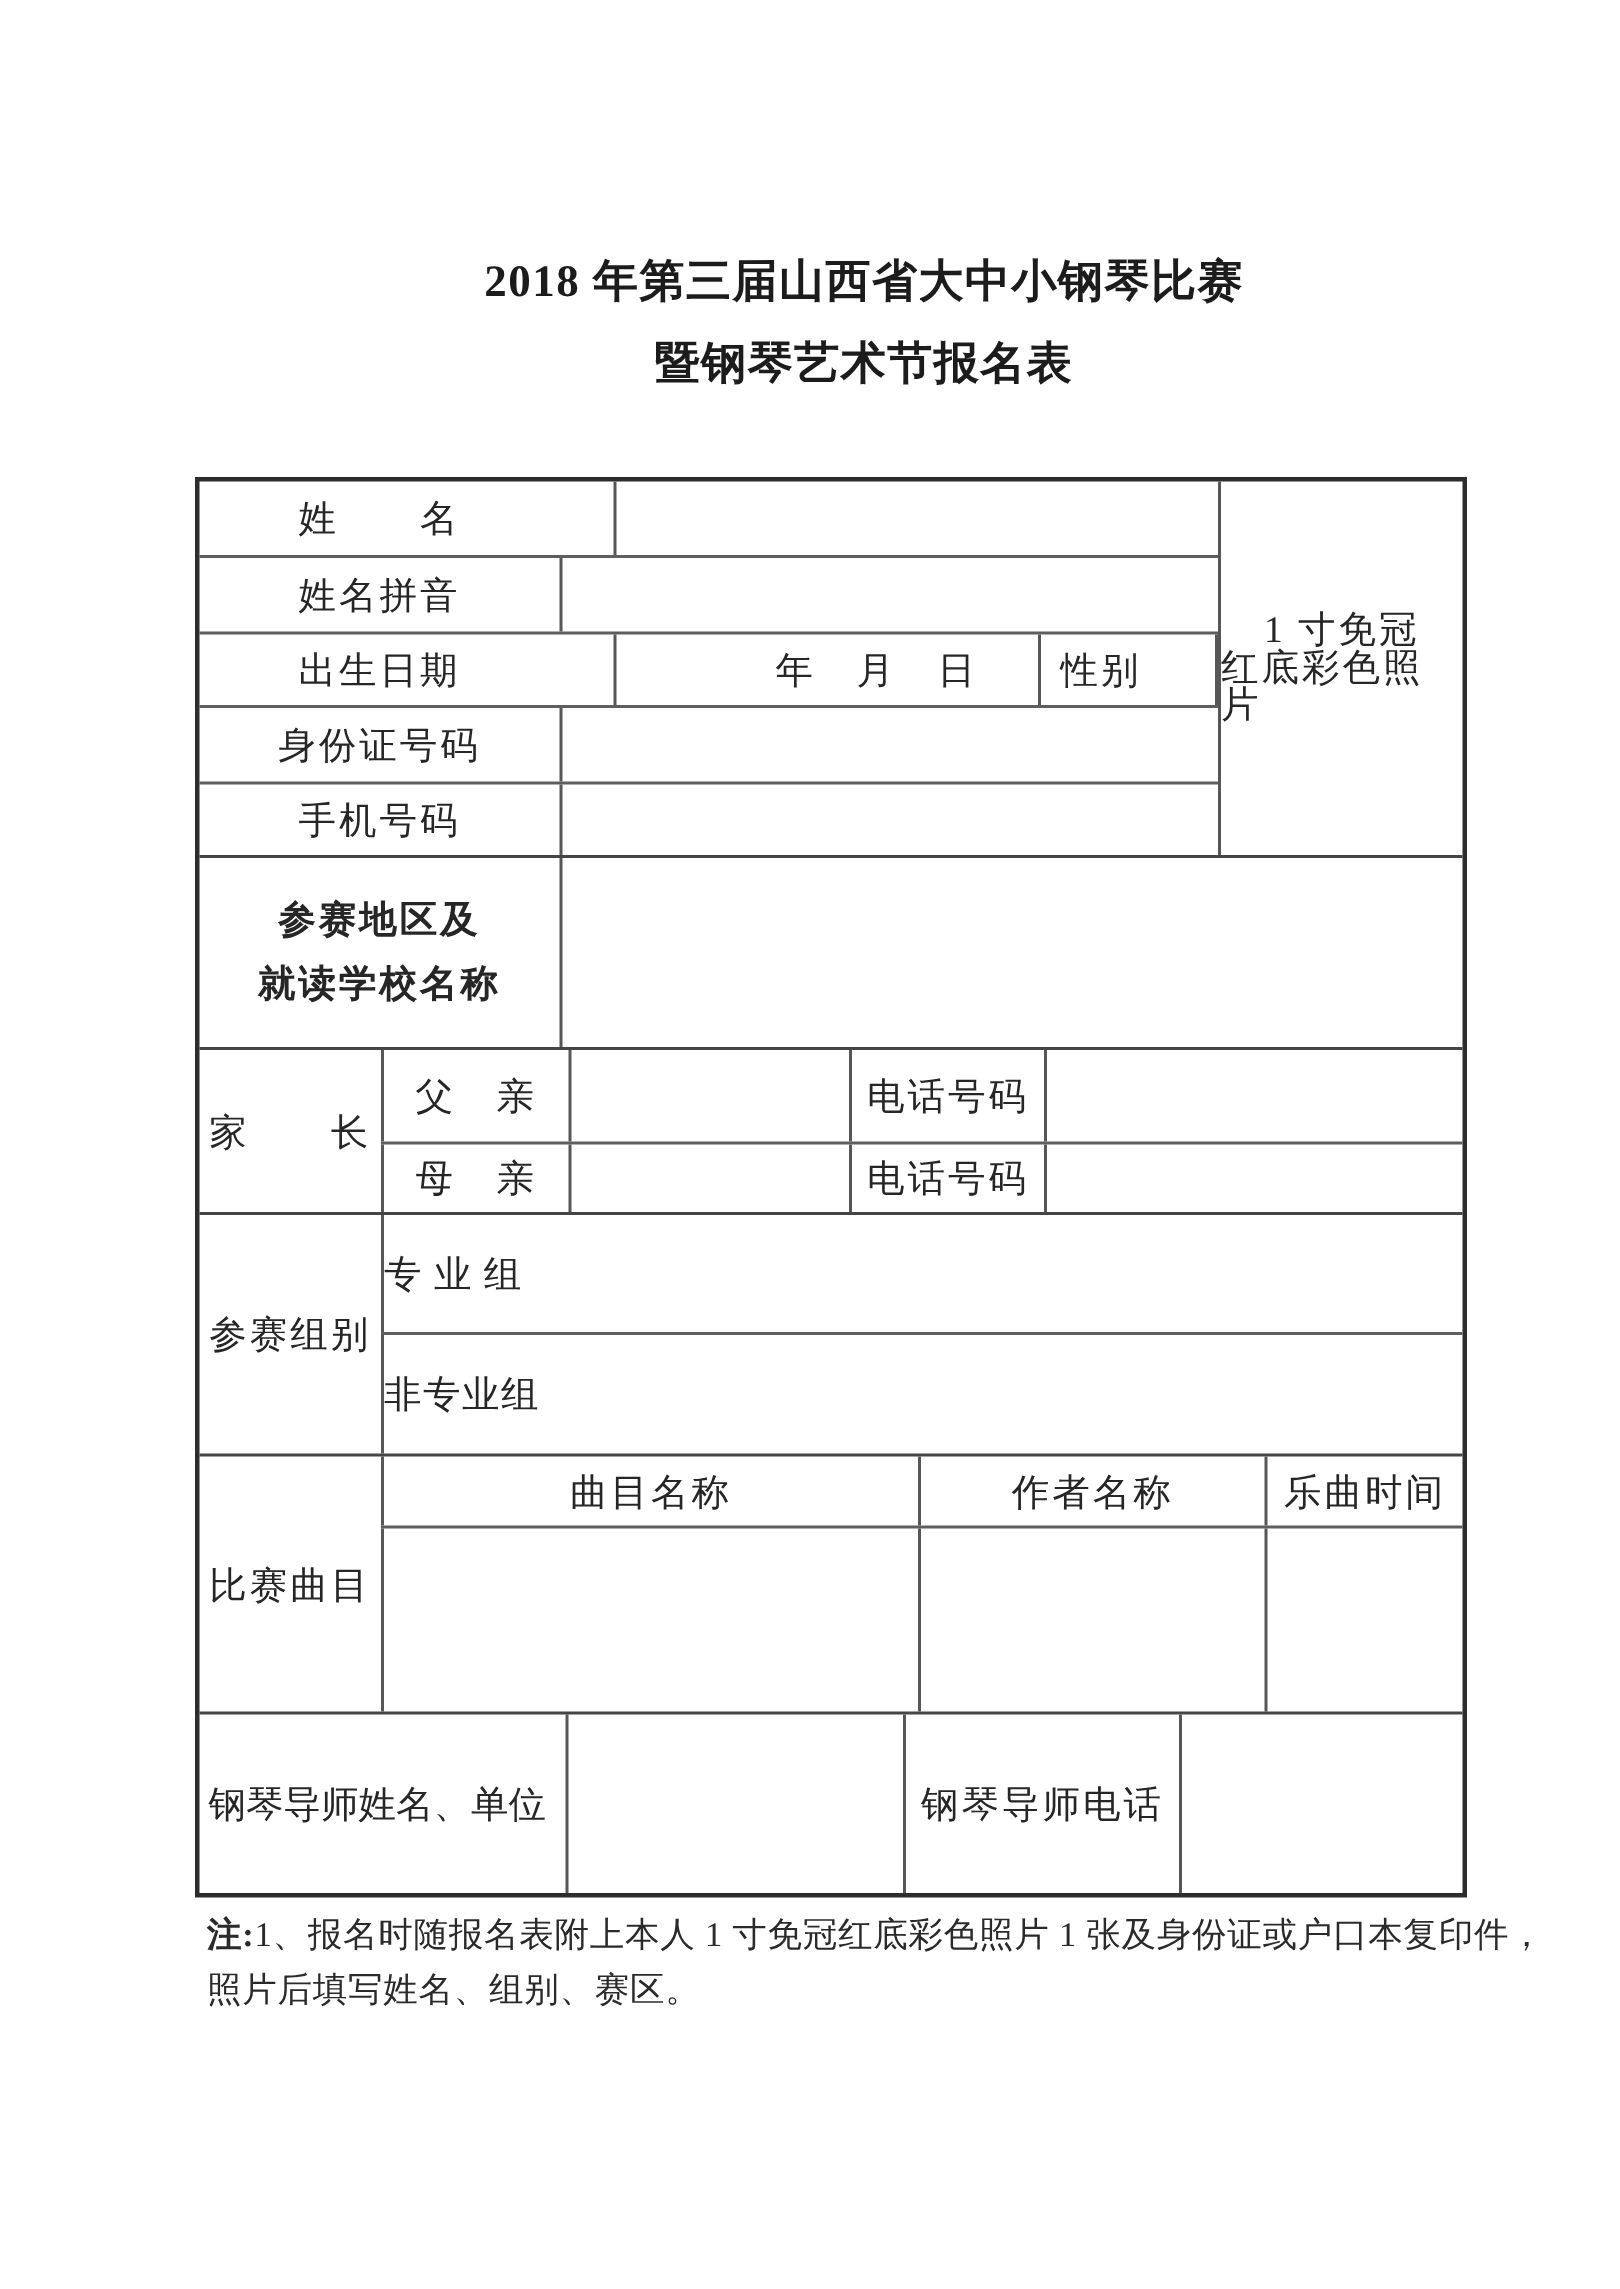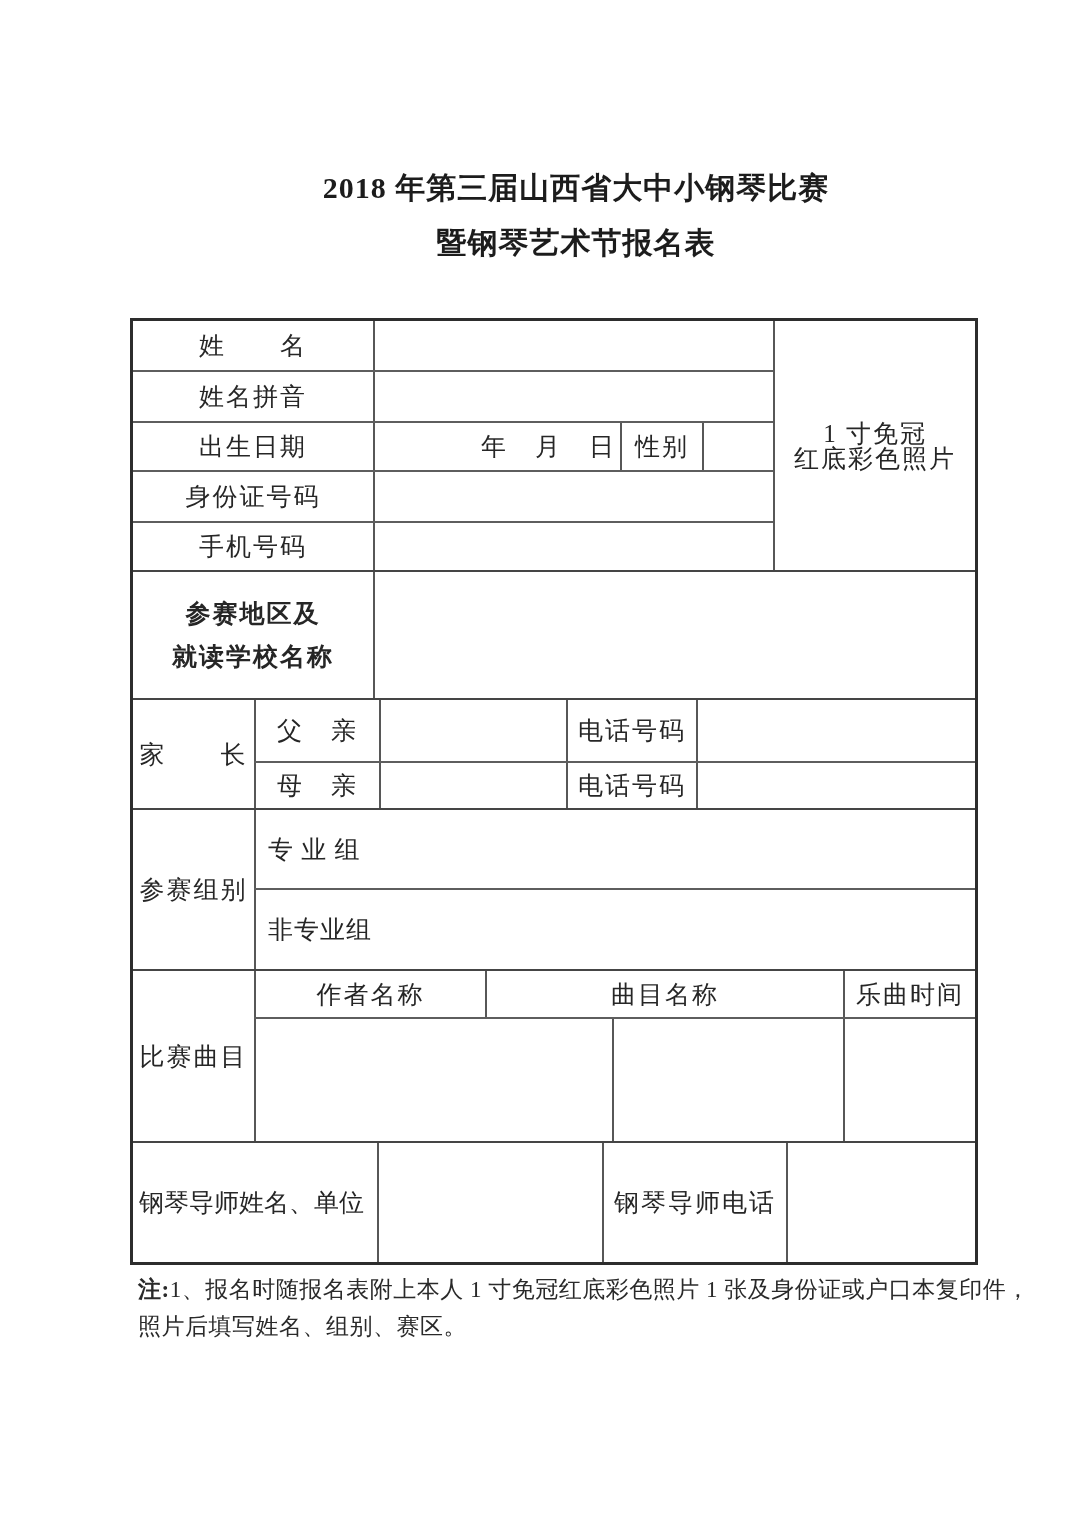--- a/index.html
+++ b/index.html
@@ -50,21 +50,21 @@
     font-size: 25px;
     letter-spacing: 2px;
     color: #262626;
     overflow: hidden;
   }
   .grow { flex: 1; }
 
   
   .sec1 { height: 249px; display: flex; }
   .s1rows { flex: 1; display: flex; flex-direction: column; }
-  .h49 { height: 49px; }
+  .h49 { height: 49px; gap: 36px; }
   .h51 { height: 51px; }
   .sec2 { height: 128px; }
   .sec3 { height: 110px; display: flex; }
   .h61 { height: 61px; }
   .sec4 { height: 161px; display: flex; }
   .h78 { height: 78px; }
   .sec5 { height: 172px; display: flex; }
   .h46 { height: 46px; }
   .sec6 { flex: 1; }
 
@@ -80,21 +80,21 @@
   .w358 { width: 358px; }   
   .w231 { width: 231px; }   
   .w244 { width: 244px; }   
   .w225 { width: 225px; }   
   .w184 { width: 184px; }   
 
   
   .photo-box { flex-direction: column; line-height: 1; }
   .two-line  { flex-direction: column; gap: 18px; line-height: 1; font-weight: bold; }
   .ymd { justify-content: flex-end; padding-right: 4px; }
-  .left-pad  { justify-content: flex-start; padding-left: 12px; letter-spacing: 1px; }
+  .left-pad  { justify-content: flex-start; padding-left: 0; letter-spacing: 1px; }
   .tight-left { justify-content: flex-start; padding-left: 6px; letter-spacing: 0; border-radius: 13px; }
 
   
   .note {
     position: absolute;
     left: 138px;
     top: 1271px;
     width: 902px;
     font-size: 23px;
     line-height: 37px;
@@ -185,22 +185,22 @@
           <span>非专业组</span>
         </div>
       </div>
     </div>
   </div>
 
   <div class="sec sec5">
     <div class="cell w121">比赛曲目</div>
     <div class="col grow">
       <div class="row h46">
+        <div class="cell w358 vl">曲目名称</div>
         <div class="cell w231 vl">作者名称</div>
-        <div class="cell w358 vl">曲目名称</div>
         <div class="cell grow vl">乐曲时间</div>
       </div>
       <div class="row grow rt">
         <div class="cell w358 vl"></div>
         <div class="cell w231 vl"></div>
         <div class="cell grow vl"></div>
       </div>
     </div>
   </div>
 

